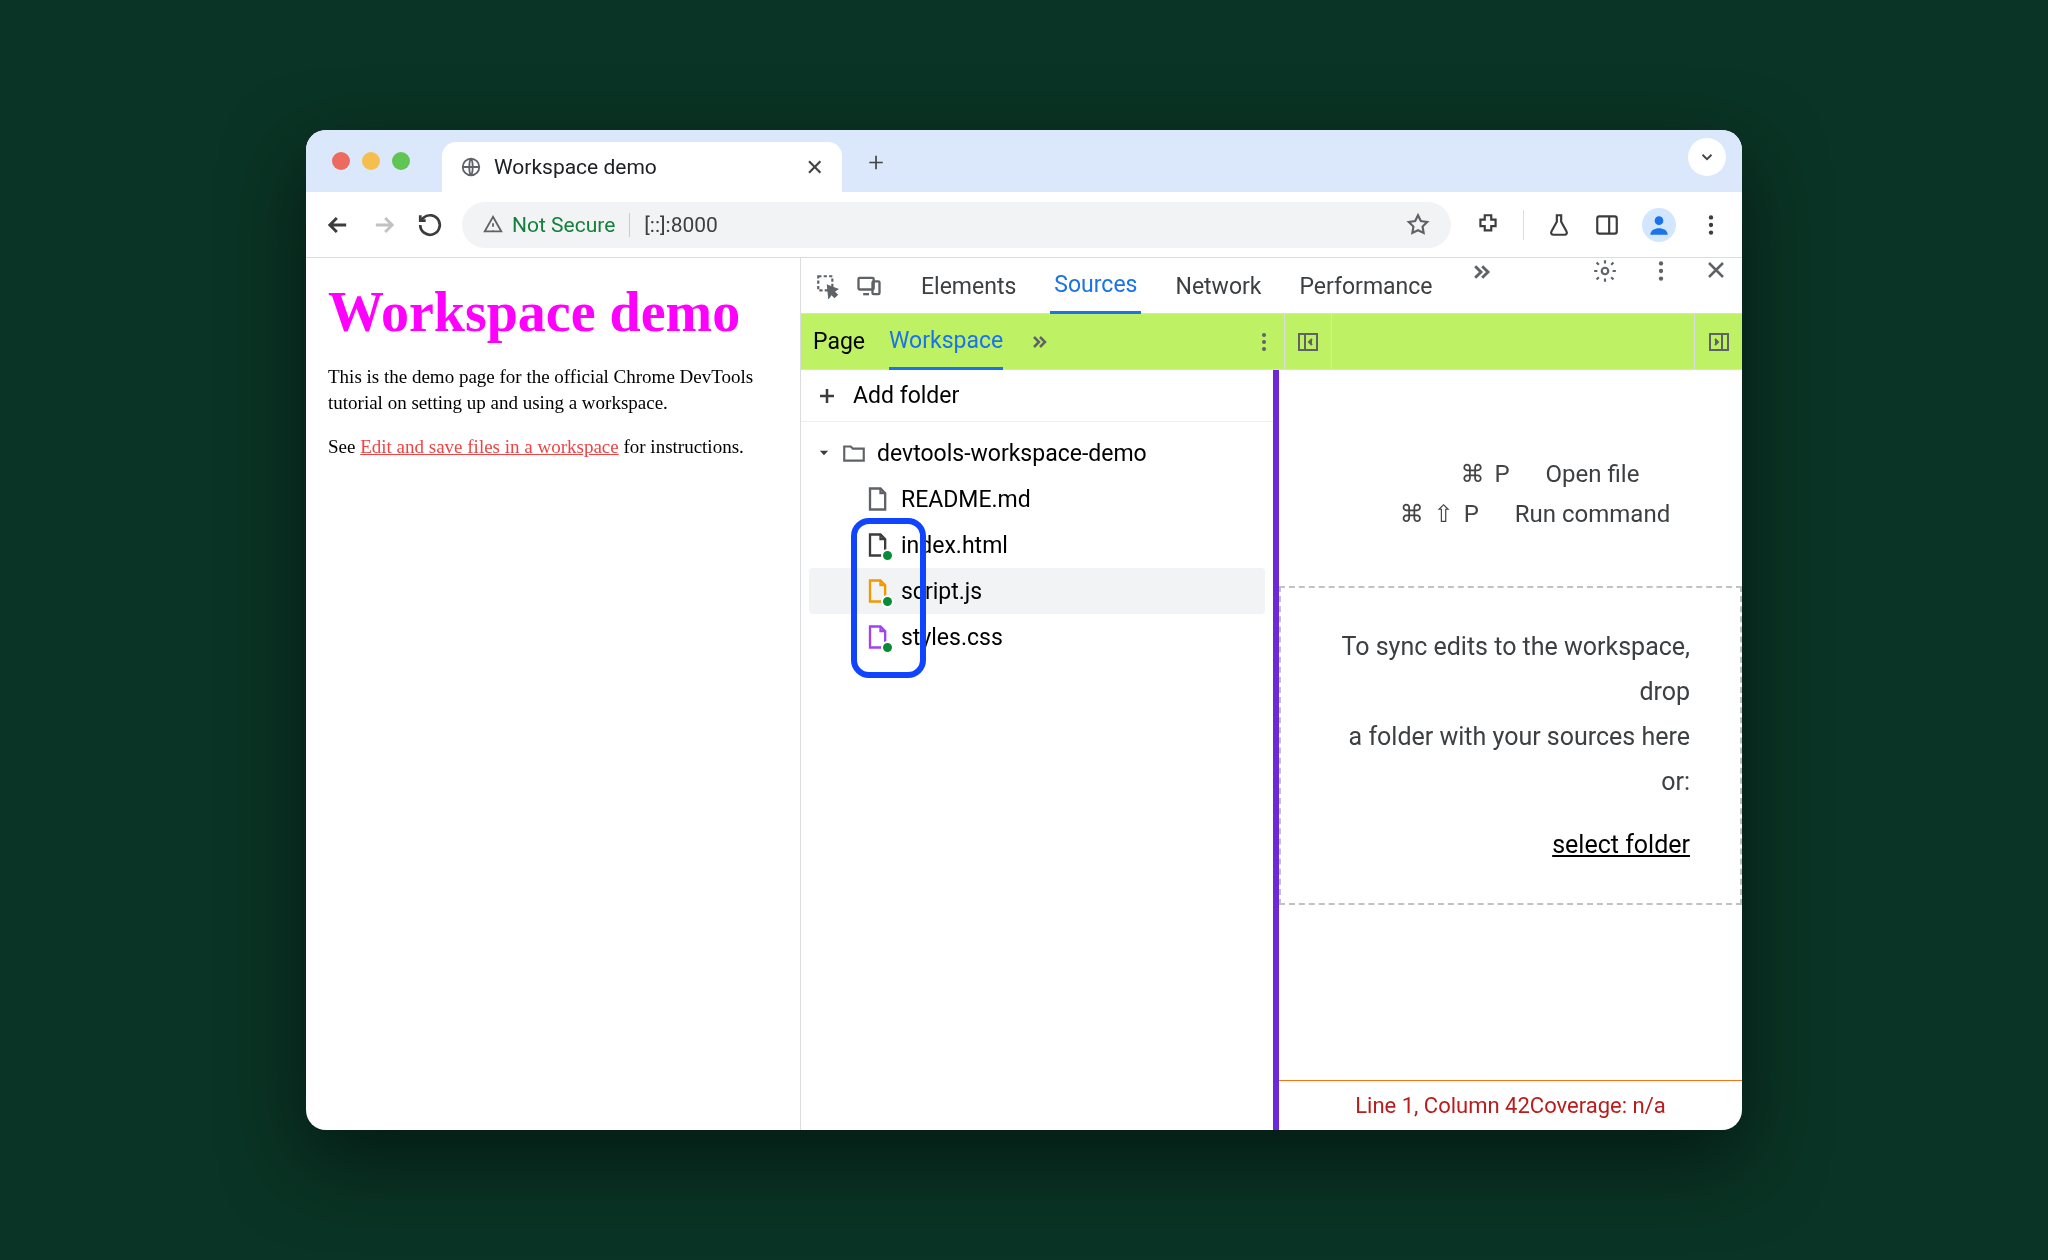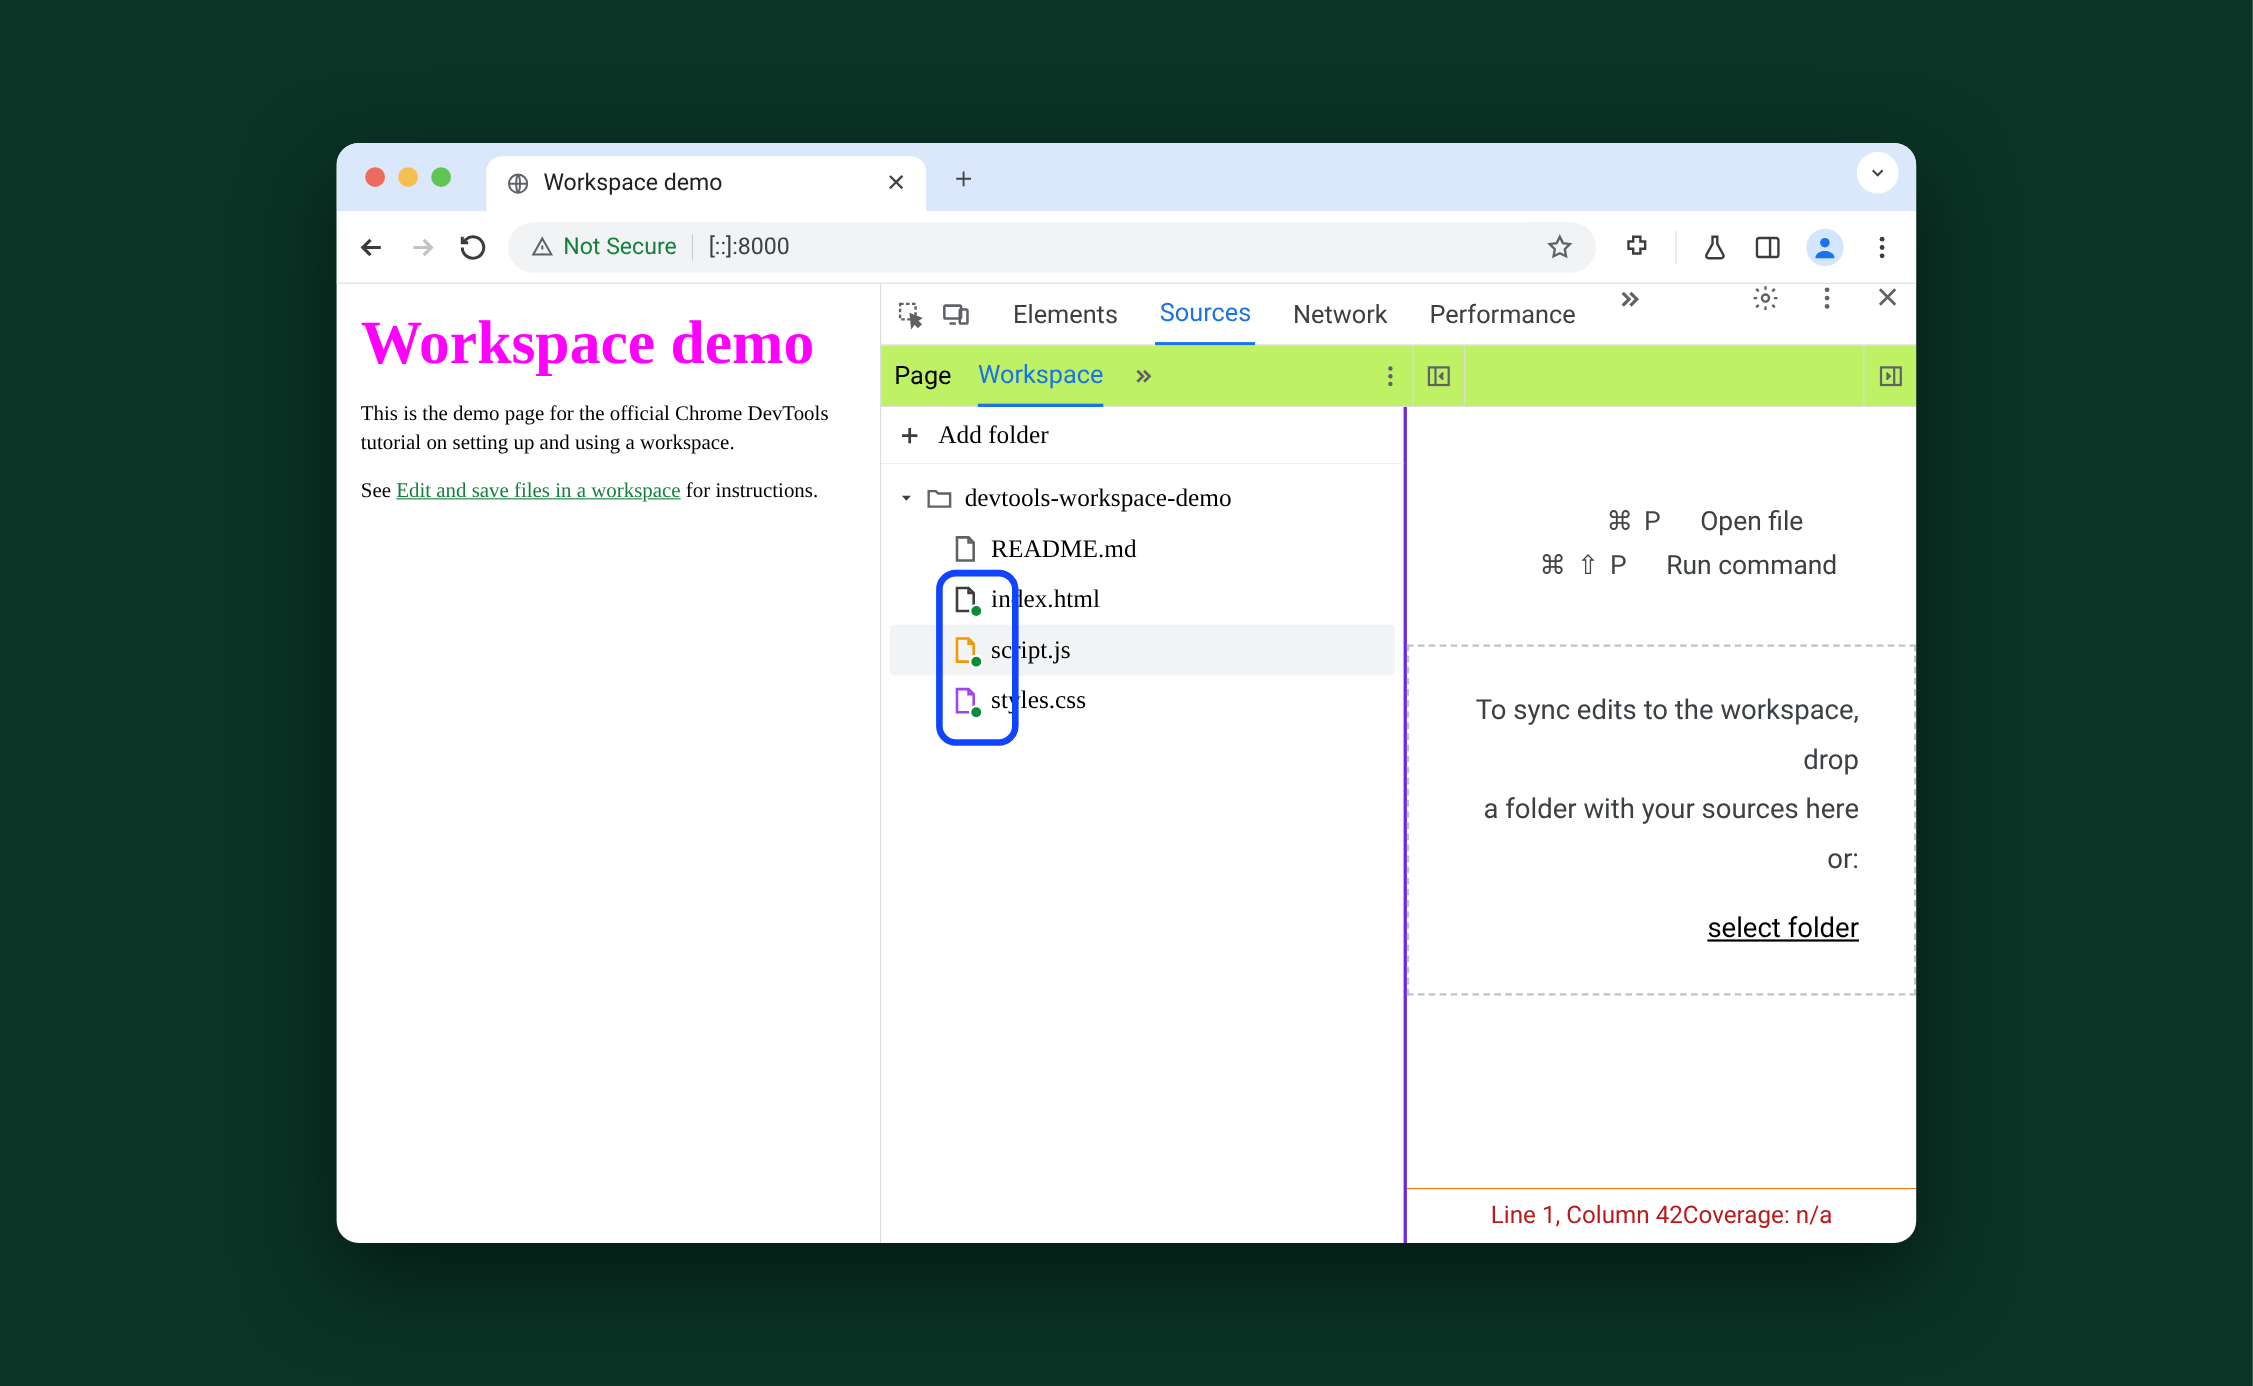--- a/index.html
+++ b/index.html
@@ -88,21 +88,21 @@
     overflow:hidden;
   }
   .page {
     width: 494px;
     padding: 22px 22px;
     font-family: "Times New Roman", Times, serif;
     color:#000;
   }
   .page h1 { font-size: 56px; color:#ff00ff; font-weight:bold; margin-bottom: 20px; }
   .page p { font-size: 19px; line-height: 1.38; margin-bottom: 18px; }
-  .page a { color:#15803d; text-decoration: underline; }
+  .page a { color:#ef4444; text-decoration: underline; }
   
   .devtools {
     flex:1;
     border-left: 1px solid #dadce0;
     display:flex;
     flex-direction: column;
     font-family: -apple-system, BlinkMacSystemFont, "Segoe UI", Roboto, Arial, sans-serif;
   }
   .dt-tabs {
     height: 56px;
@@ -126,25 +126,24 @@
   }
   .subleft { display:flex; align-items:center; padding:0 12px; gap: 24px; font-size:23px; }
   .subleft .sub-item { display:flex; align-items:center; height:56px; }
   .subleft .sub-item.active { color:#1a73e8; border-bottom:3px solid #1a73e8; }
   .subspacer { flex:1; }
   .sub-icn { width:40px; display:flex; align-items:center; justify-content:center; }
   .panel-toggle-r { width:48px; border-left:1px solid #dadce0; display:flex; align-items:center; justify-content:center; }
   .dt-body { flex:1; display:flex; overflow:hidden; }
   .navigator {
     width: 478px;
-    border-right: 3px solid #6d28d9;
+    border-right: 6px solid #6d28d9;
     display:flex;
     flex-direction:column;
     font-size: 23px;
-    font-family: Liberation Serif, serif;
   }
   .addfolder { height:52px; display:flex; align-items:center; gap:14px; padding:0 14px; border-bottom:1px solid #eee; }
   .tree { padding: 8px 8px; }
   .tree-row { display:flex; align-items:center; height:46px; gap:10px; padding-left: 8px; }
   .tree-row.file { padding-left: 54px; }
   .tree-row.selected { background:#f1f3f4; border-radius:4px; }
   .fileicon { width:28px; height:28px; position:relative; }
   .fileicon svg { width:28px; height:28px; }
   .dot { position:absolute; bottom:-3px; right:-3px; width:13px; height:13px; border-radius:50%; background:#0a8b3a; border:2px solid #fff; }
   .highlight-ring {

